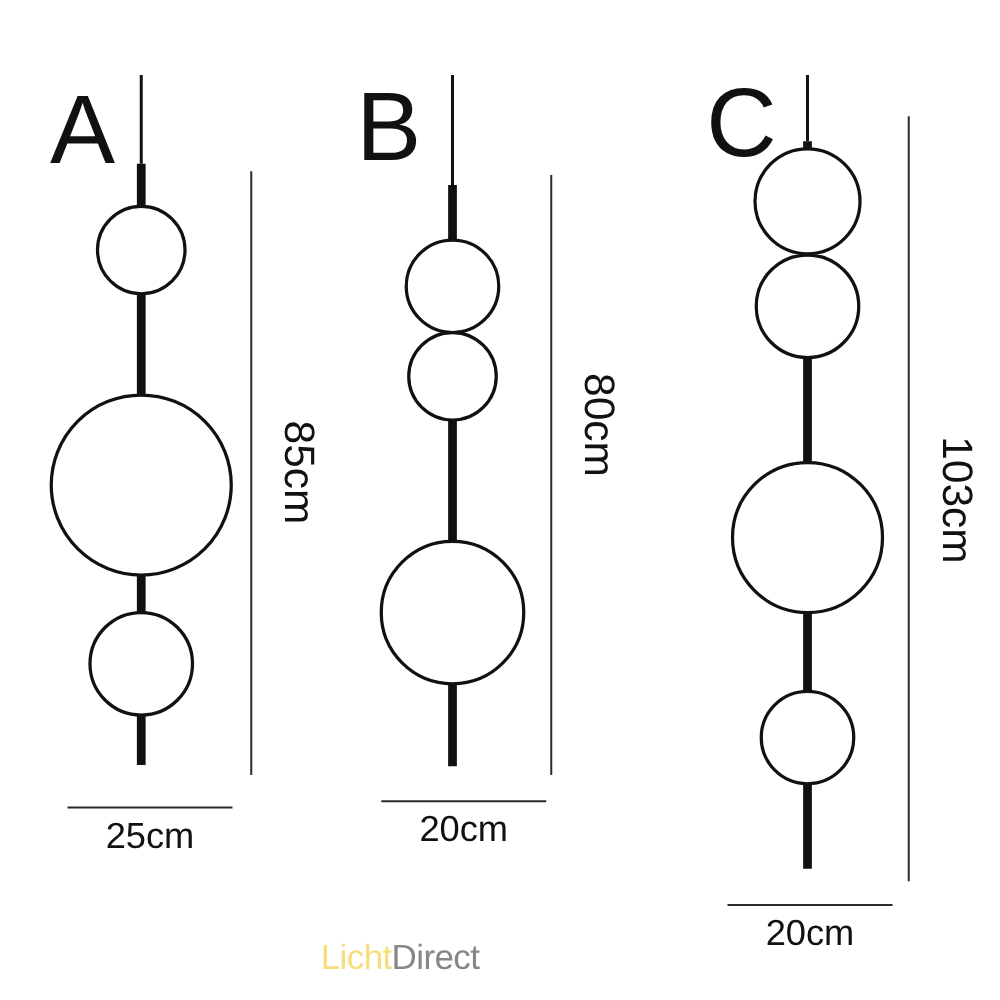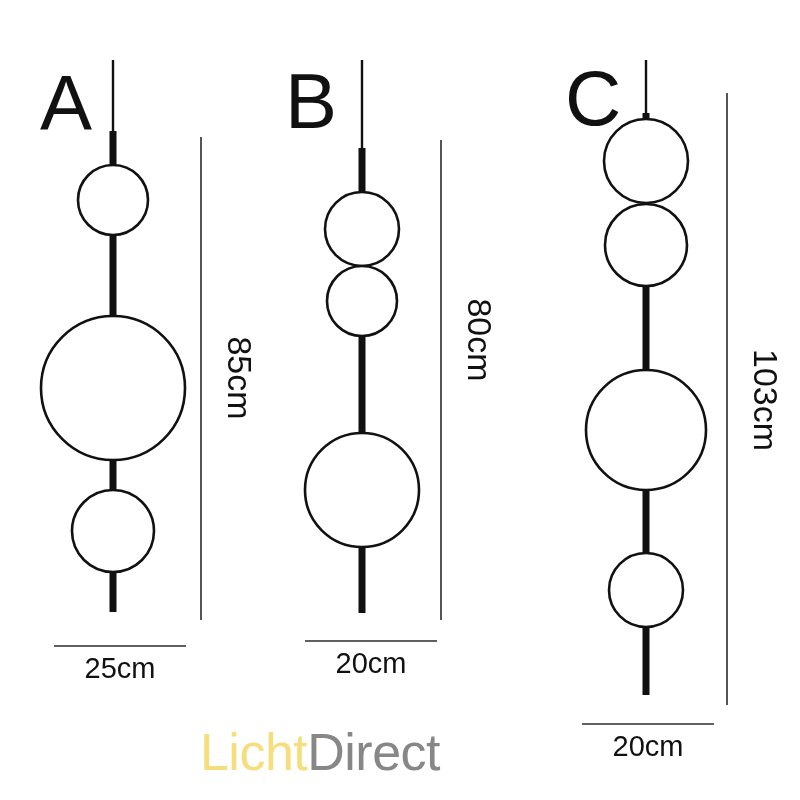--- a/index.html
+++ b/index.html
@@ -53,21 +53,21 @@
     stroke-width: 1.6;
     stroke-linecap: butt;
   }
   #watermark {
     position: absolute;
     left: 0;
     bottom: 18px;
     width: 640px;
     text-align: center;
     font-family: "Liberation Sans", sans-serif;
-    font-size: 52px;
+    font-size: 28px;
     font-weight: 400;
     letter-spacing: -0.5px;
     user-select: none;
   }
   #watermark .wm-a { }
   #watermark .wm-b { }
 </style>
 </head>
 <body>
 

